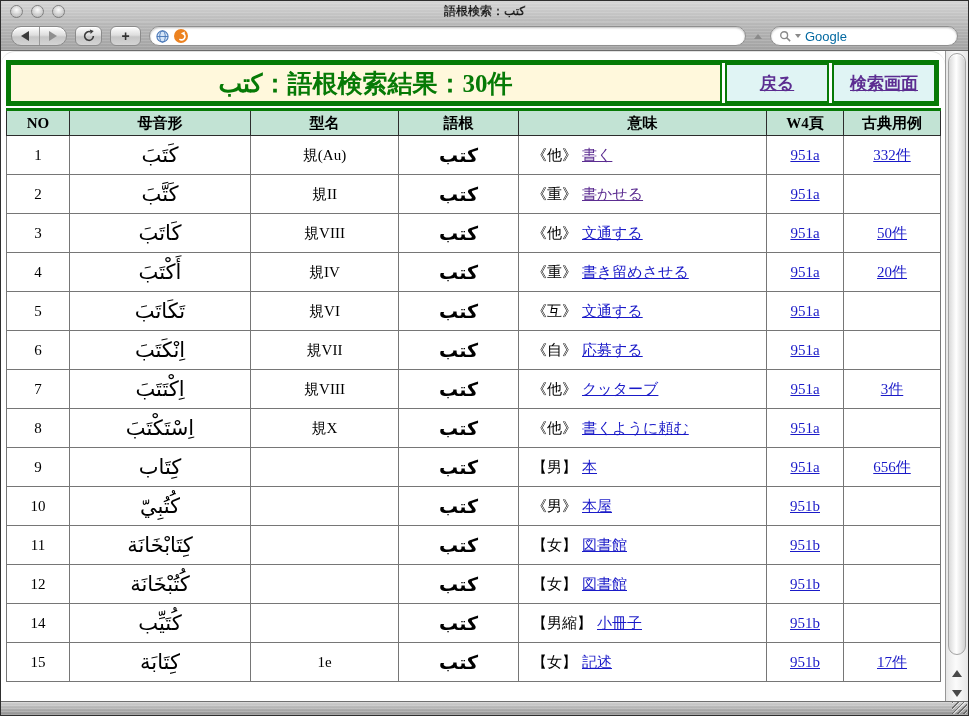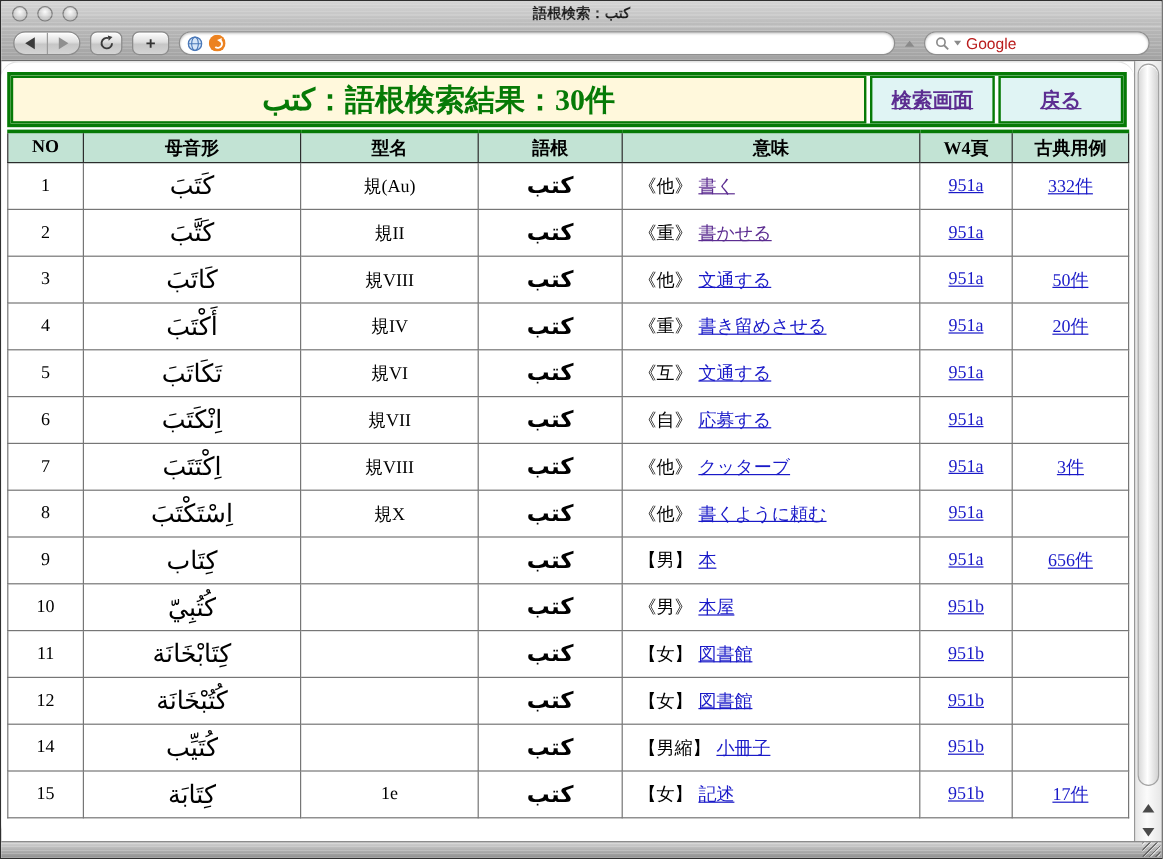--- a/index.html
+++ b/index.html
@@ -48,21 +48,21 @@
     box-shadow:inset 0 1px 2px rgba(0,0,0,.25);
     display:flex; align-items:center; gap:5px; padding:0 4px 0 6px;
   }
   .urltext { flex:1; font-size:12px; color:#111; white-space:nowrap; overflow:hidden; }
   .divider-caret { width:0; height:0; border-left:4px solid transparent; border-right:4px solid transparent; border-bottom:5px solid #8a8a8a; }
   .searchfield {
     width:188px; height:20px; background:#fff; border:1px solid #8f8f8f; border-radius:10px;
     box-shadow:inset 0 1px 2px rgba(0,0,0,.25);
     display:flex; align-items:center; gap:4px; padding:0 8px;
   }
-  .search-ph { font-size:13px; color:#b91c1c; }
+  .search-ph { font-size:13px; color:#0369a1; }
   .mini-down { width:0; height:0; border-left:3px solid transparent; border-right:3px solid transparent; border-top:4px solid #8a8a8a; }
 
   
   .mainrow { flex:1; display:flex; min-height:0; }
   .content { width:944px; flex:0 0 944px; background:#fff; overflow:hidden; position:relative; border-top:1px solid #e2e2e2;border-radius:14px; }
 
   
   .banner {
     margin:8px 6px 2px 5px; border:3px solid var(--banner-green,#067a06);
     background:#fff; display:flex; gap:3px; padding:0;
@@ -174,24 +174,24 @@
       <span class="search-ph">Google</span>
     </div>
   </div>
 
   <div class="mainrow">
     <div class="content">
 
       <div class="banner">
         <div class="banner-cell banner-title-cell">كتب：語根検索結果：30件</div>
         <div class="banner-cell banner-link-cell">
-          <a href="#">検索画面</a>
+          <a href="#">戻る</a>
         </div>
         <div class="banner-cell banner-link-cell">
-          <a href="#">戻る</a>
+          <a href="#">検索画面</a>
         </div>
       </div>
 
       <table class="results">
         <colgroup>
           <col class="c-no">
             <col class="c-vowel">
             <col class="c-type">
             <col class="c-root">
             <col class="c-mean">

